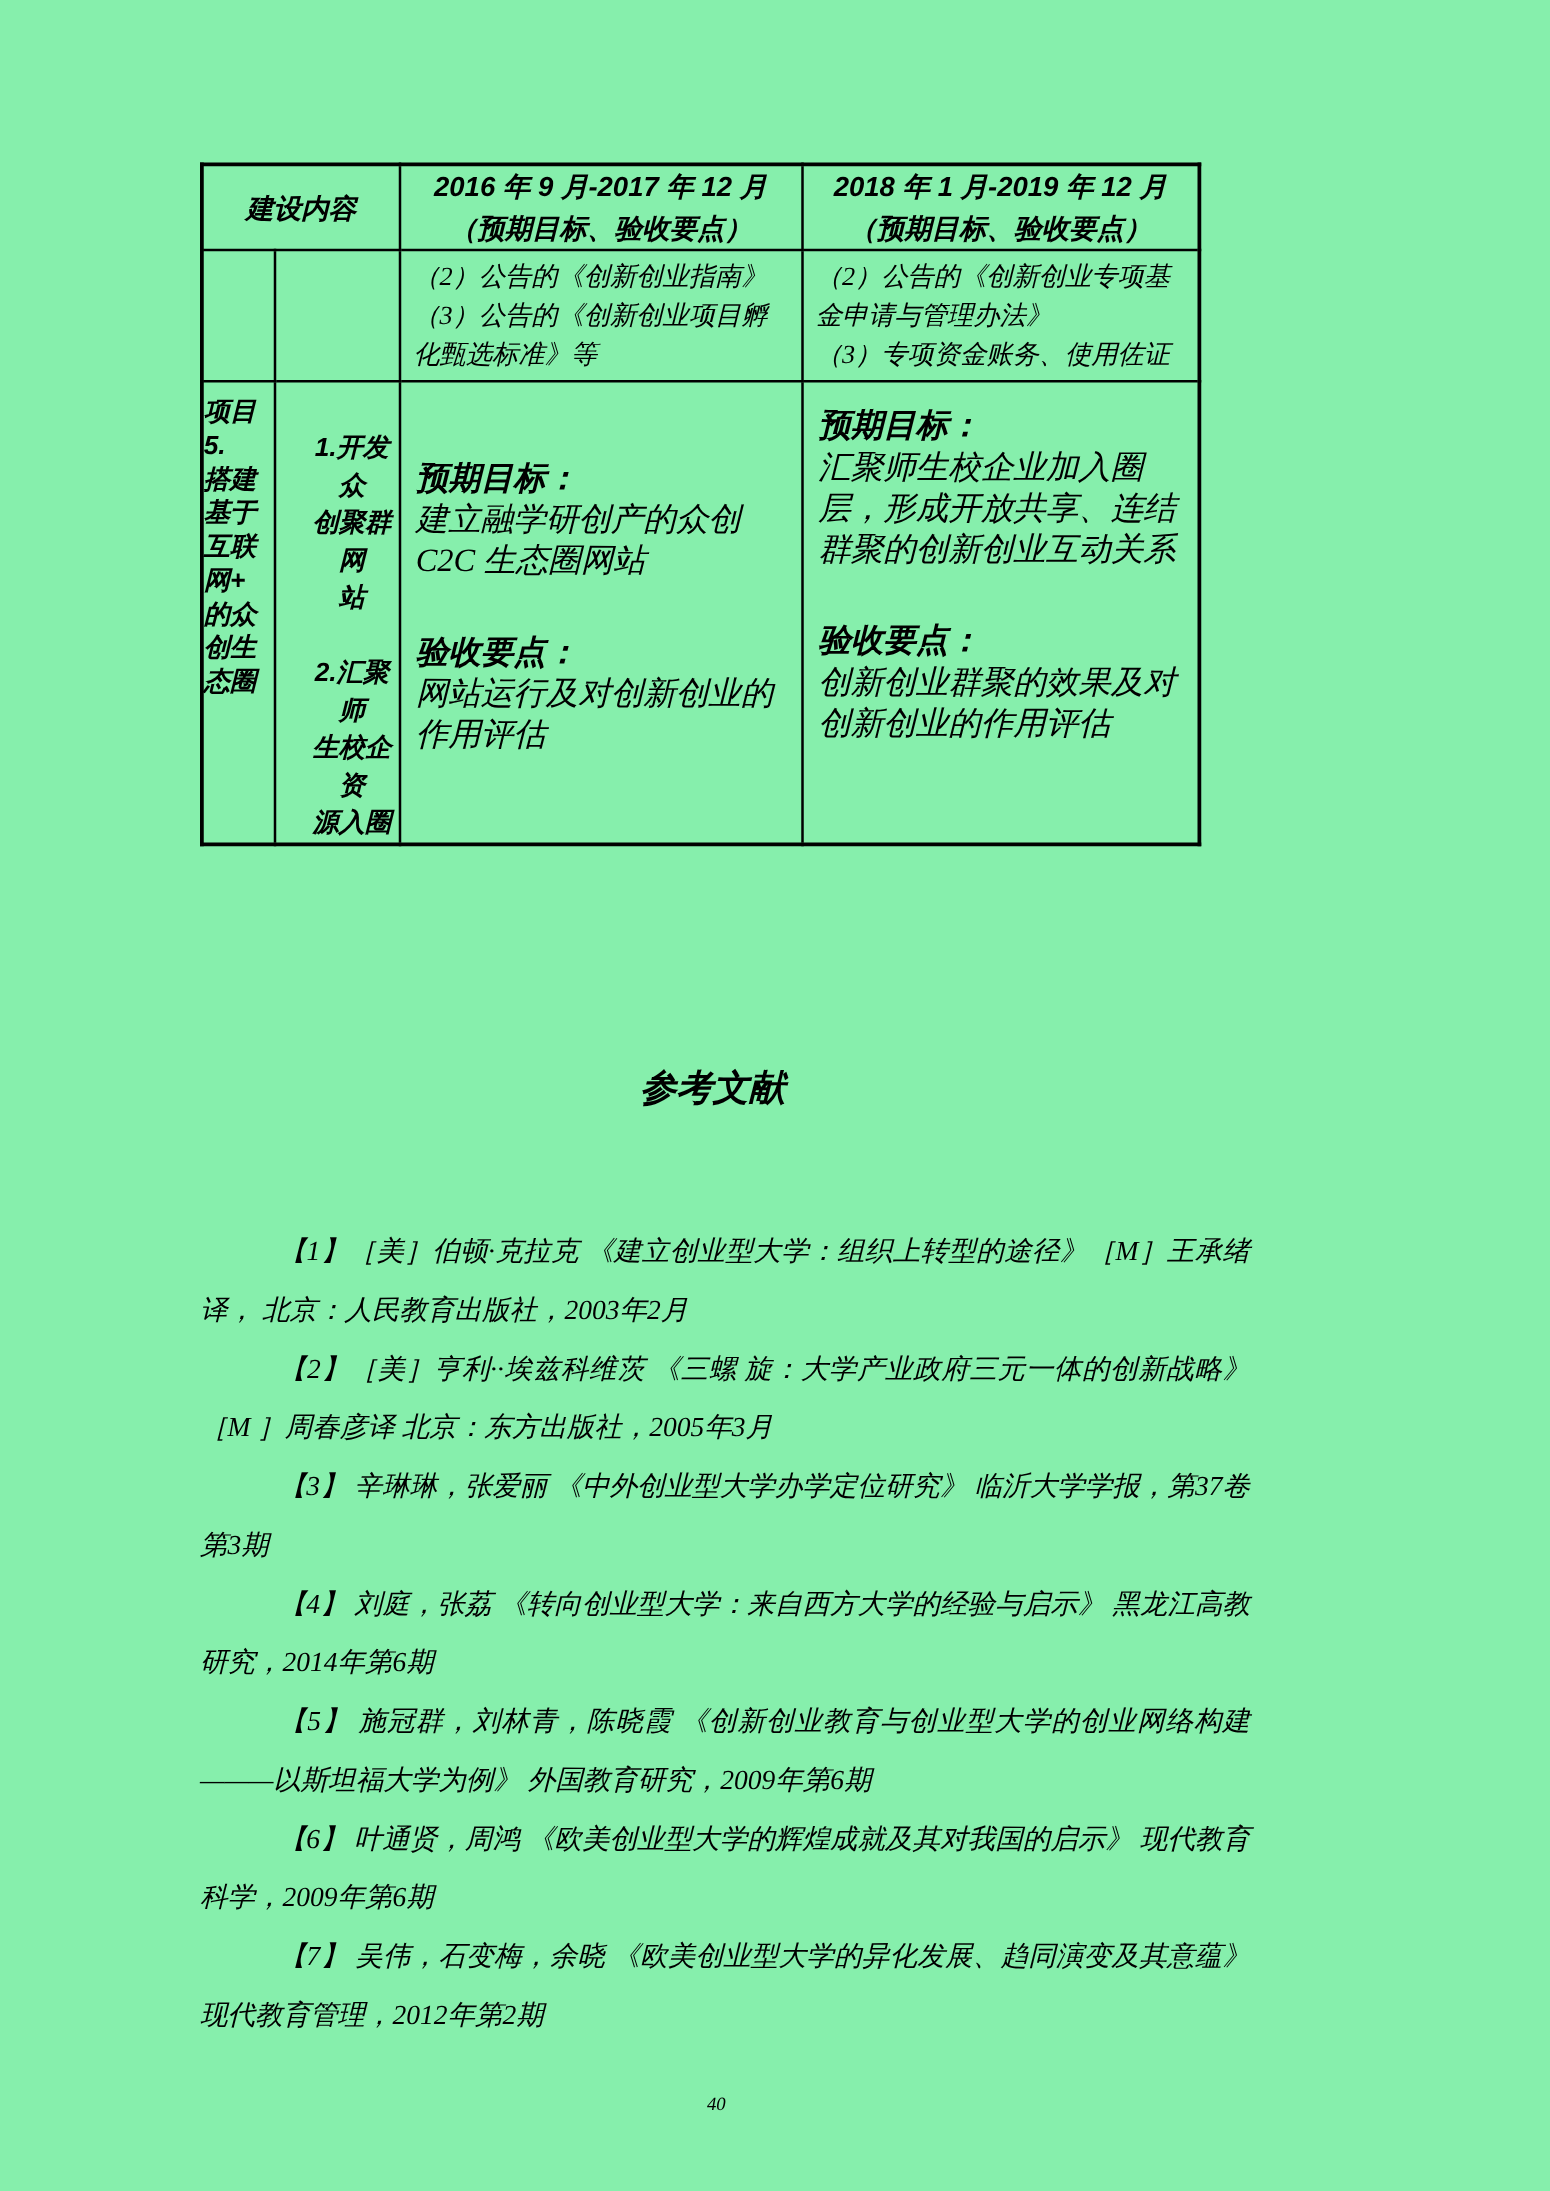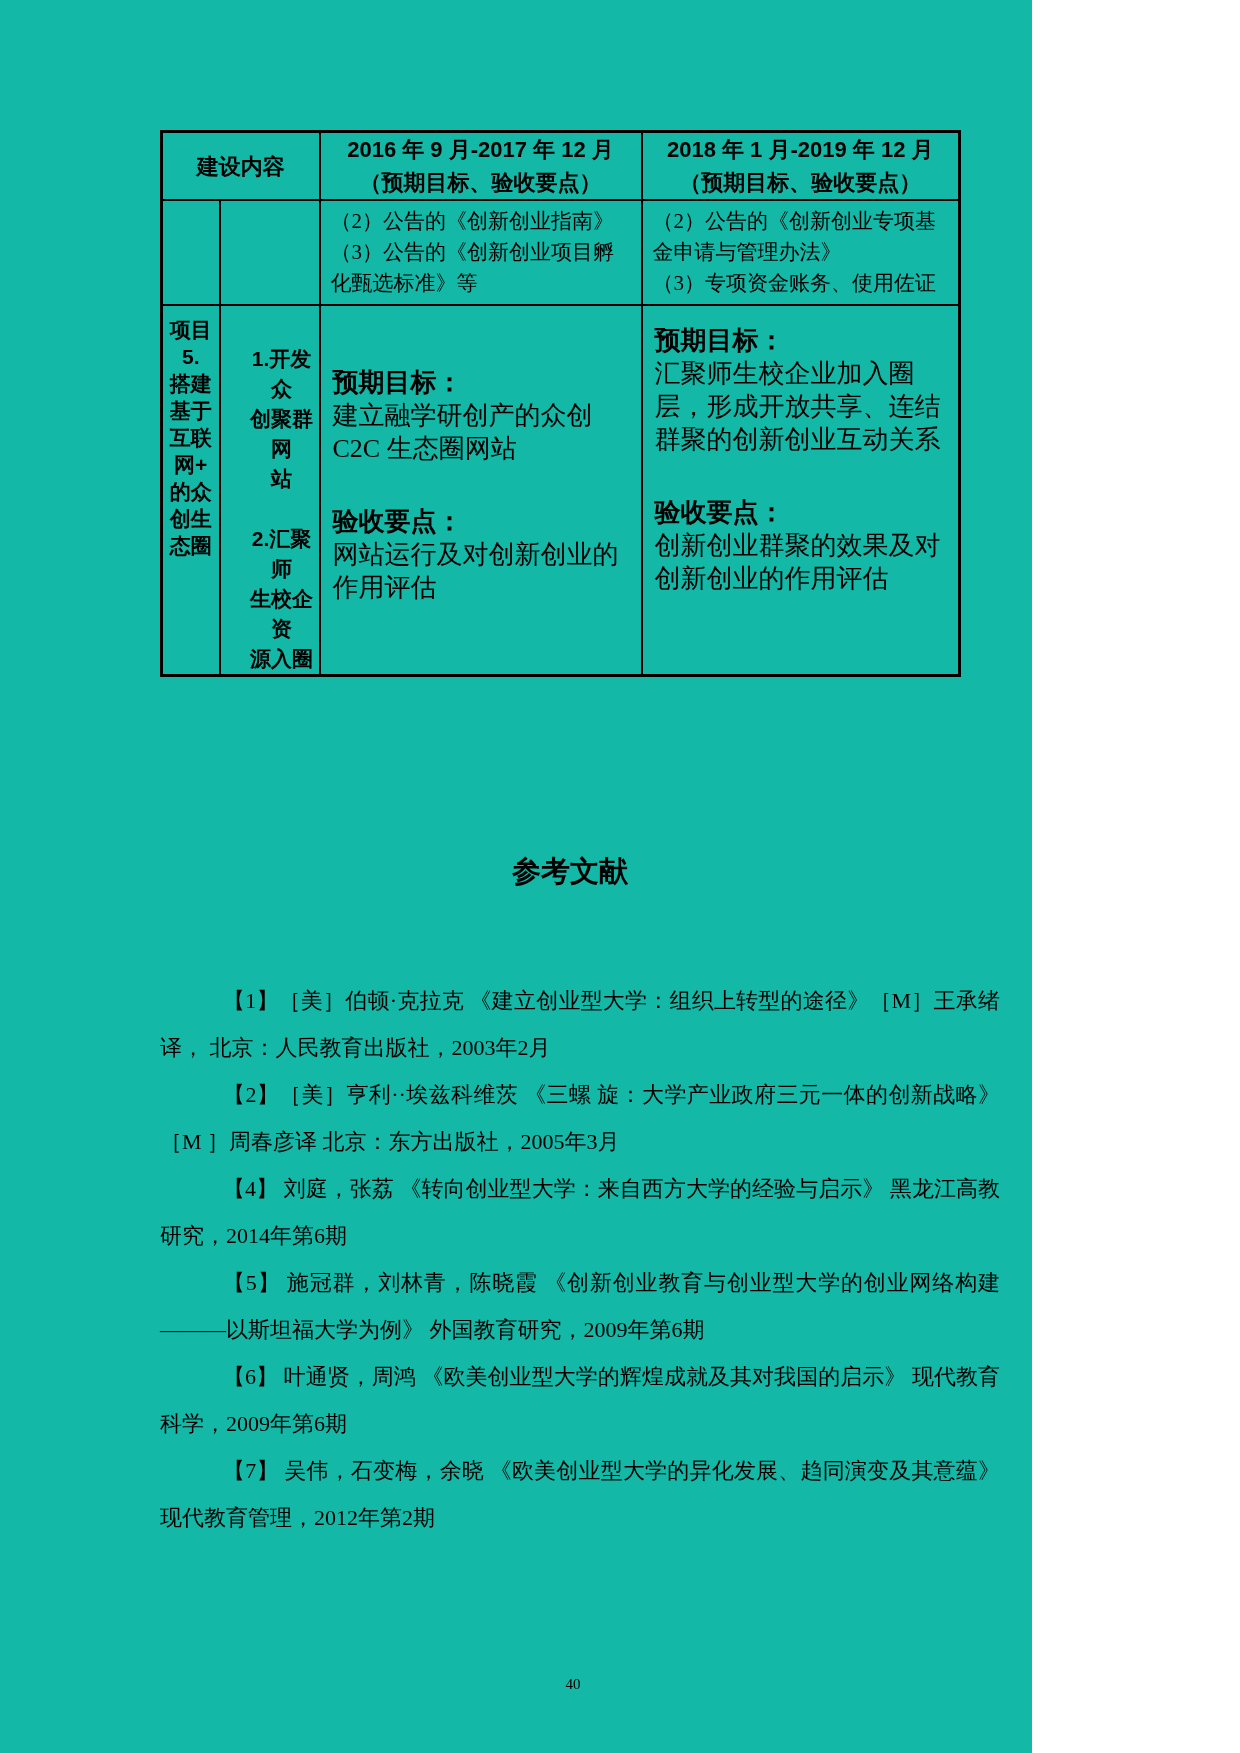--- a/index.html
+++ b/index.html
@@ -1,23 +1,24 @@
 <!DOCTYPE html>
 <html><head>
 <meta charset="utf-8">
 <style>
   * { margin:0; padding:0; box-sizing:border-box; }
   html,body { background:#ffffff; }
   .page {
     position:relative;
-    width:1032px; height:1753px;
-    background:#14b8a6;
+    width:1240px; height:1753px;
+    background:#86efac;
     color:#000000;
     font-family:"Liberation Serif","DejaVu Serif",serif;
     overflow:hidden;
+    font-style:italic;
   }
   .content { position:absolute; left:160px; top:130px; width:840px; }
 
   
   table.plan-table {
     border-collapse:collapse;
     table-layout:fixed;
     width:798px;
     border:3px solid #000;
   }
@@ -39,21 +40,20 @@
     line-height:31px;
     padding:5px 10px;
     white-space:pre-line;
     text-align:left;
   }
   .cell-project {
     font-family:"Liberation Sans","DejaVu Sans",sans-serif;
     font-weight:bold;
     font-size:21px;
     line-height:27px;
-    text-align:center;
     white-space:pre-line;
     padding-top:10px;
   }
   .cell-tasks {
     font-family:"Liberation Sans","DejaVu Sans",sans-serif;
     font-weight:bold;
     font-size:21px;
     line-height:30px;
     text-align:center;
     white-space:pre-line;
@@ -169,20 +169,21 @@
         </td>
       </tr>
     </tbody>
       </table>
 
     <h1 class="refs-title">参考文献</h1>
 
     <div class="refs">
       <p>【1】［美］伯顿·克拉克 《建立创业型大学：组织上转型的途径》［M］王承绪译， 北京：人民教育出版社，2003年2月</p>
       <p>【2】［美］亨利··埃兹科维茨 《三螺 旋：大学产业政府三元一体的创新战略》 ［M ］周春彦译 北京：东方出版社，2005年3月</p>
+      <p>【3】 辛琳琳，张爱丽 《中外创业型大学办学定位研究》  临沂大学学报，第37卷第3期</p>
       <p>【4】 刘庭，张荔 《转向创业型大学：来自西方大学的经验与启示》 黑龙江高教研究，2014年第6期</p>
       <p>【5】 施冠群，刘林青，陈晓霞 《创新创业教育与创业型大学的创业网络构建———以斯坦福大学为例》 外国教育研究，2009年第6期</p>
       <p>【6】 叶通贤，周鸿 《欧美创业型大学的辉煌成就及其对我国的启示》 现代教育科学，2009年第6期</p>
       <p>【7】 吴伟，石变梅，余晓 《欧美创业型大学的异化发展、趋同演变及其意蕴》 现代教育管理，2012年第2期</p>
     </div>
   </div>
 
   <div class="page-number">40</div>
 </div>
 

